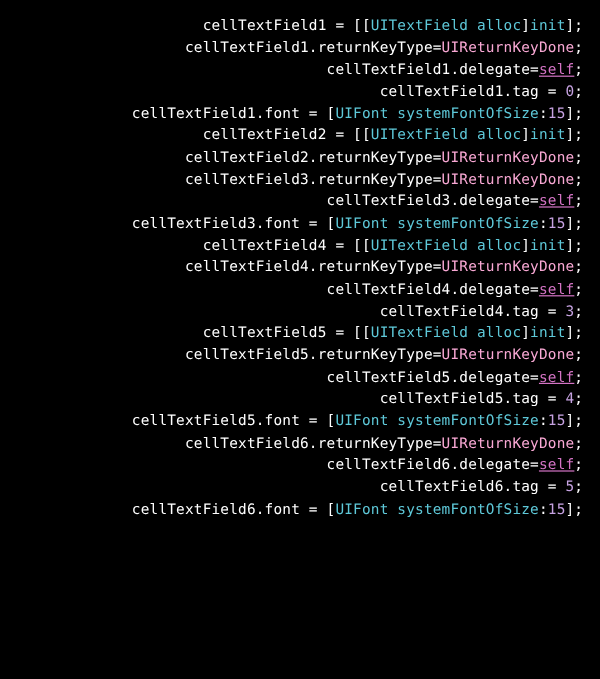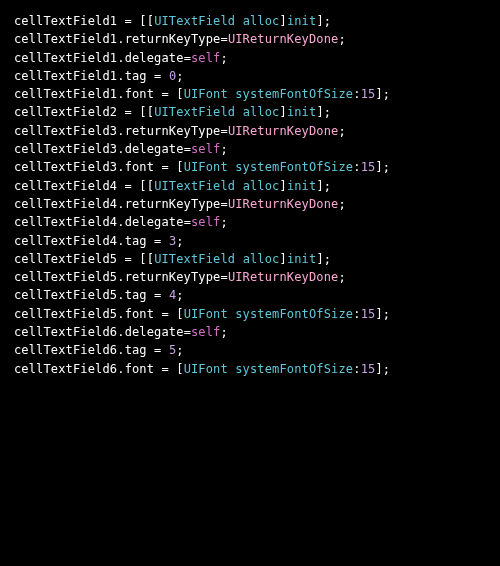--- a/index.html
+++ b/index.html
@@ -10,46 +10,49 @@
     font-size: 12px;
     line-height: 18.3px;
     color: #ffffff;
     width: 500px;
     height: 566px;
     box-sizing: border-box;
     overflow: hidden;
     font-weight: 500;
     letter-spacing: 0.15px;
   }
-  .line { white-space: pre; }
+  .line { white-space: pre; text-align: right; }
   .ident   { color: #ffffff; }          
   .type    { color: #5ec8d8; }          
   .msg     { color: #5ec8d8; }          
-  .kw-self { color: #d373c4; }          
+  .kw-self { color: #d373c4; text-decoration: underline; }          
   .num     { color: #c6a2e1; }          
   .punct   { color: #ffffff; }
   .enum    { color: #f9a8d4; }
 </style>
 </head>
 <body>
 
 <div id="code-container">
     <div class="line"><span class="ident">cellTextField1</span><span class="punct"> = [[</span><span class="type">UITextField</span><span class="punct"> </span><span class="msg">alloc</span><span class="punct">]</span><span class="msg">init</span><span class="punct">];</span></div>
     <div class="line"><span class="ident">cellTextField1</span><span class="punct">.</span><span class="ident">returnKeyType</span><span class="punct">=</span><span class="enum">UIReturnKeyDone</span><span class="punct">;</span></div>
     <div class="line"><span class="ident">cellTextField1</span><span class="punct">.</span><span class="ident">delegate</span><span class="punct">=</span><span class="kw-self">self</span><span class="punct">;</span></div>
     <div class="line"><span class="ident">cellTextField1</span><span class="punct">.</span><span class="ident">tag</span><span class="punct"> =</span><span class="punct"> </span><span class="num">0</span><span class="punct">;</span></div>
     <div class="line"><span class="ident">cellTextField1</span><span class="punct">.</span><span class="ident">font</span><span class="punct"> = [</span><span class="type">UIFont</span><span class="punct"> </span><span class="msg">systemFontOfSize</span><span class="punct">:</span><span class="num">15</span><span class="punct">];</span></div>
     <div class="line"><span class="ident">cellTextField2</span><span class="punct"> = [[</span><span class="type">UITextField</span><span class="punct"> </span><span class="msg">alloc</span><span class="punct">]</span><span class="msg">init</span><span class="punct">];</span></div>
+    <div class="line"><span class="ident">cellTextField2</span><span class="punct">.</span><span class="ident">returnKeyType</span><span class="punct">=</span><span class="enum">UIReturnKeyDone</span><span class="punct">;</span></div>
     <div class="line"><span class="ident">cellTextField3</span><span class="punct">.</span><span class="ident">returnKeyType</span><span class="punct">=</span><span class="enum">UIReturnKeyDone</span><span class="punct">;</span></div>
     <div class="line"><span class="ident">cellTextField3</span><span class="punct">.</span><span class="ident">delegate</span><span class="punct">=</span><span class="kw-self">self</span><span class="punct">;</span></div>
     <div class="line"><span class="ident">cellTextField3</span><span class="punct">.</span><span class="ident">font</span><span class="punct"> = [</span><span class="type">UIFont</span><span class="punct"> </span><span class="msg">systemFontOfSize</span><span class="punct">:</span><span class="num">15</span><span class="punct">];</span></div>
     <div class="line"><span class="ident">cellTextField4</span><span class="punct"> = [[</span><span class="type">UITextField</span><span class="punct"> </span><span class="msg">alloc</span><span class="punct">]</span><span class="msg">init</span><span class="punct">];</span></div>
     <div class="line"><span class="ident">cellTextField4</span><span class="punct">.</span><span class="ident">returnKeyType</span><span class="punct">=</span><span class="enum">UIReturnKeyDone</span><span class="punct">;</span></div>
     <div class="line"><span class="ident">cellTextField4</span><span class="punct">.</span><span class="ident">delegate</span><span class="punct">=</span><span class="kw-self">self</span><span class="punct">;</span></div>
     <div class="line"><span class="ident">cellTextField4</span><span class="punct">.</span><span class="ident">tag</span><span class="punct"> =</span><span class="punct"> </span><span class="num">3</span><span class="punct">;</span></div>
     <div class="line"><span class="ident">cellTextField5</span><span class="punct"> = [[</span><span class="type">UITextField</span><span class="punct"> </span><span class="msg">alloc</span><span class="punct">]</span><span class="msg">init</span><span class="punct">];</span></div>
     <div class="line"><span class="ident">cellTextField5</span><span class="punct">.</span><span class="ident">returnKeyType</span><span class="punct">=</span><span class="enum">UIReturnKeyDone</span><span class="punct">;</span></div>
+    <div class="line"><span class="ident">cellTextField5</span><span class="punct">.</span><span class="ident">delegate</span><span class="punct">=</span><span class="kw-self">self</span><span class="punct">;</span></div>
     <div class="line"><span class="ident">cellTextField5</span><span class="punct">.</span><span class="ident">tag</span><span class="punct"> =</span><span class="punct"> </span><span class="num">4</span><span class="punct">;</span></div>
     <div class="line"><span class="ident">cellTextField5</span><span class="punct">.</span><span class="ident">font</span><span class="punct"> = [</span><span class="type">UIFont</span><span class="punct"> </span><span class="msg">systemFontOfSize</span><span class="punct">:</span><span class="num">15</span><span class="punct">];</span></div>
+    <div class="line"><span class="ident">cellTextField6</span><span class="punct">.</span><span class="ident">returnKeyType</span><span class="punct">=</span><span class="enum">UIReturnKeyDone</span><span class="punct">;</span></div>
     <div class="line"><span class="ident">cellTextField6</span><span class="punct">.</span><span class="ident">delegate</span><span class="punct">=</span><span class="kw-self">self</span><span class="punct">;</span></div>
     <div class="line"><span class="ident">cellTextField6</span><span class="punct">.</span><span class="ident">tag</span><span class="punct"> =</span><span class="punct"> </span><span class="num">5</span><span class="punct">;</span></div>
     <div class="line"><span class="ident">cellTextField6</span><span class="punct">.</span><span class="ident">font</span><span class="punct"> = [</span><span class="type">UIFont</span><span class="punct"> </span><span class="msg">systemFontOfSize</span><span class="punct">:</span><span class="num">15</span><span class="punct">];</span></div>
   </div>
 
 </body></html>

